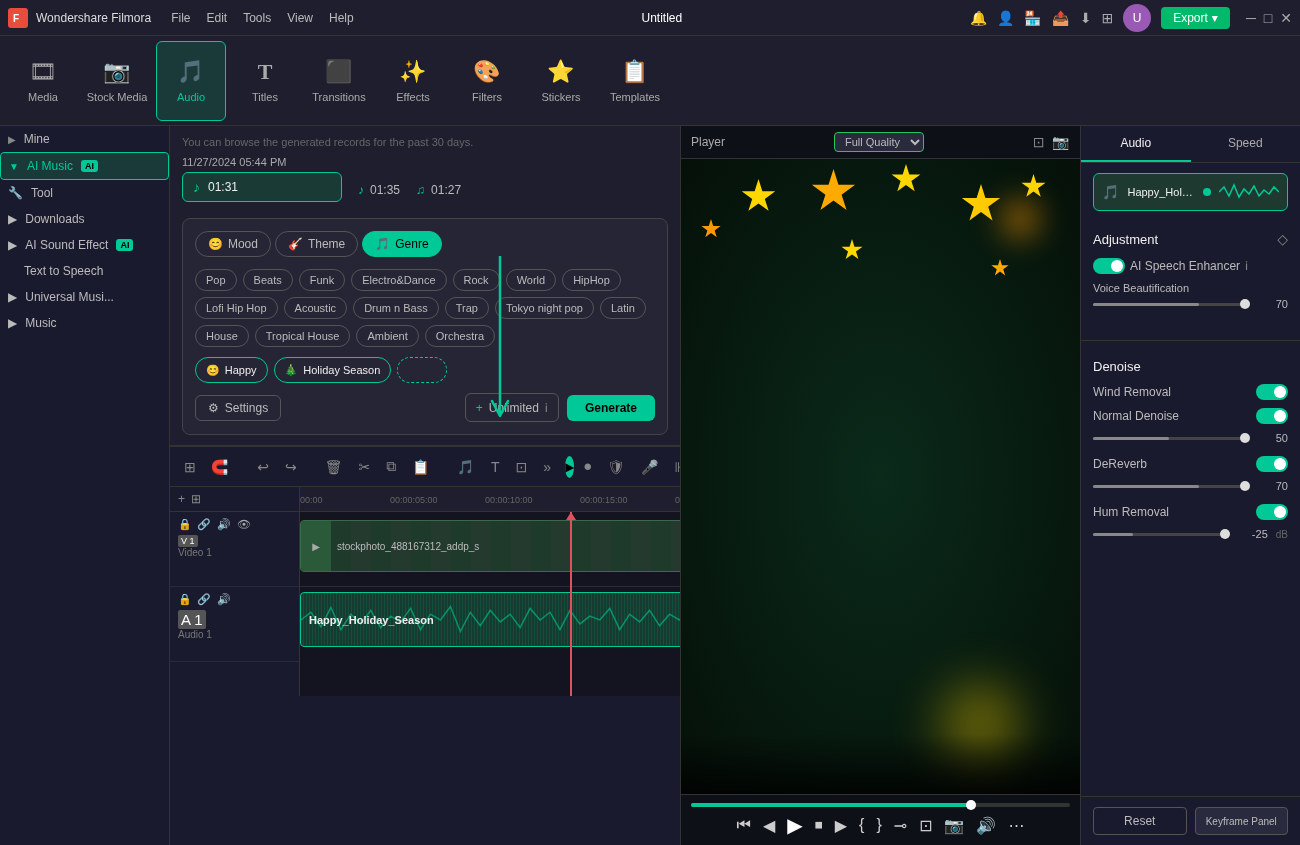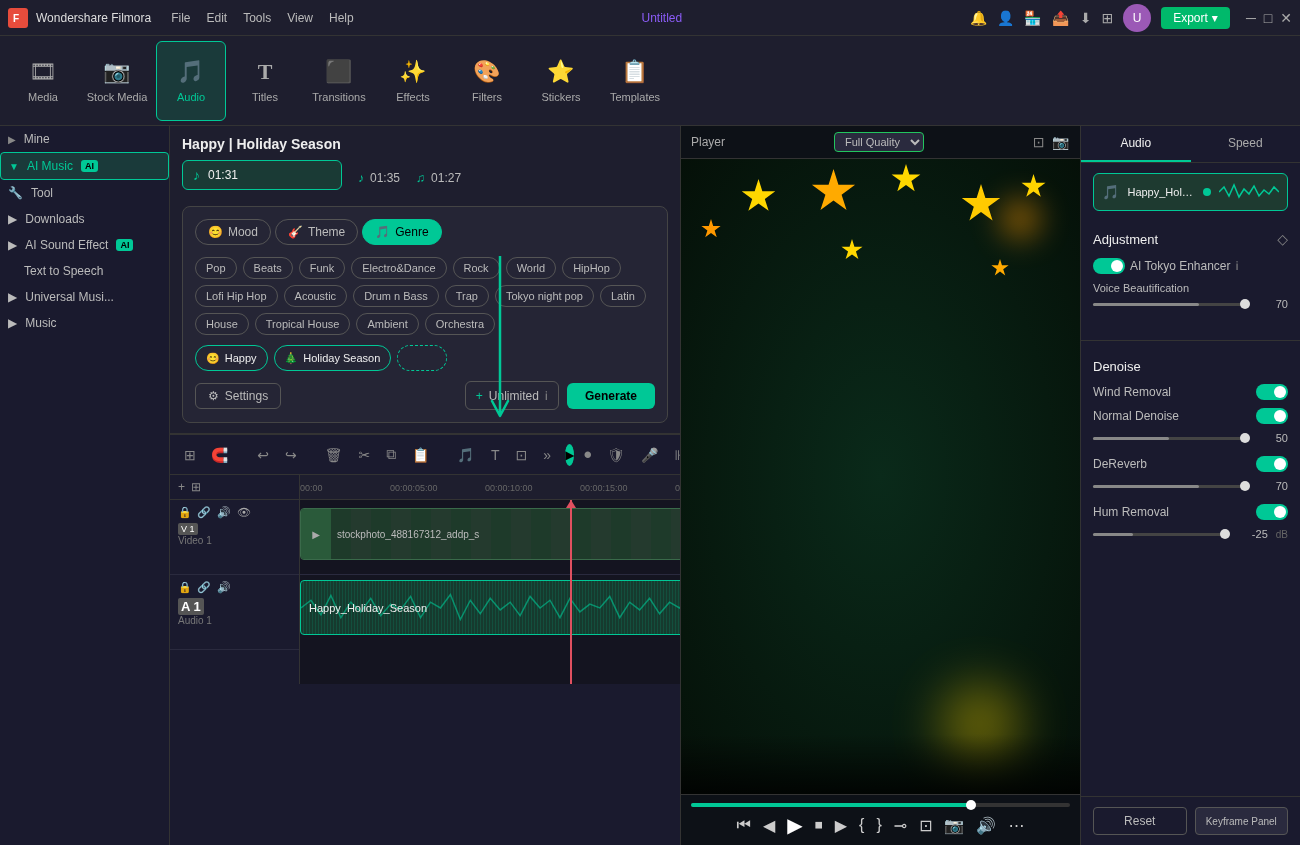--- a/index.html
+++ b/index.html
@@ -5,21 +5,21 @@
     * { box-sizing: border-box; margin: 0; padding: 0; }
     body { background: #1a1a2e; color: #ccc; font-family: 'Segoe UI', sans-serif; font-size: 12px; width: 1300px; height: 845px; overflow: hidden; display: flex; flex-direction: column; }
 
     
     #titlebar { background: #1e1e2e; height: 36px; display: flex; align-items: center; padding: 0 8px; gap: 8px; border-bottom: 1px solid #333; flex-shrink: 0; }
     #titlebar .logo { width: 20px; height: 20px; background: #e74c3c; border-radius: 3px; display: flex; align-items: center; justify-content: center; color: white; font-size: 10px; font-weight: bold; }
     #titlebar .app-name { color: #ddd; font-size: 12px; font-weight: 500; }
     #titlebar .menu-items { display: flex; gap: 16px; margin-left: 12px; }
     #titlebar .menu-item { color: #bbb; font-size: 12px; cursor: pointer; }
     #titlebar .spacer { flex: 1; }
-    #titlebar .title { color: #8b5cf6; font-size: 12px; }
+    #titlebar .title { color: #ffffff; font-size: 12px; }
     #titlebar .icons { display: flex; gap: 10px; align-items: center; }
     #titlebar .icon-btn { color: #aaa; cursor: pointer; font-size: 14px; }
     #titlebar .export-btn { background: #00b96b; color: white; border: none; border-radius: 4px; padding: 4px 12px; font-size: 12px; cursor: pointer; display: flex; align-items: center; gap: 4px; }
     #titlebar .win-btns { display: flex; gap: 8px; margin-left: 8px; }
     #titlebar .win-btn { color: #aaa; cursor: pointer; font-size: 14px; }
 
     
     #toolbar { background: #1e1e2e; height: 90px; display: flex; align-items: center; padding: 0 8px; gap: 4px; border-bottom: 1px solid #333; flex-shrink: 0; }
     .toolbar-item { display: flex; flex-direction: column; align-items: center; justify-content: center; width: 70px; height: 80px; cursor: pointer; border-radius: 6px; color: #aaa; gap: 6px; }
     .toolbar-item.active { background: #1a3a3a; border: 1.5px solid #00c896; color: #00c896; }
@@ -249,21 +249,22 @@
       <span>Universal Musi...</span>
     </div>
     <div class="panel-item">
       <span>▶</span>
       <span>Music</span>
     </div>
   </div>
 
   <div id="center-top">
     <div id="ai-music-panel">
-      <div class="session-title">Happy | Holiday Season</div>
+      <div class="hint-text">You can browse the generated records for the past 30 days.</div>
+      <div class="session-header">11/27/2024 05:44 PM</div>
       <div class="duration-row">
         <div class="track-item">
           <span class="t-icon2 music-note-icon">♪</span>
           <span class="track-time">01:31</span>
         </div>
         <div class="dur-item">
           <span class="dur-icon">♪</span>
           <span>01:35</span>
         </div>
         <div class="dur-item">
@@ -393,21 +394,21 @@
             <div class="track-name">Video 1</div>
           </div>
 
           <div class="track-label" style="height:75px;">
             <div class="track-label-top">
               <span style="color:#aaa;font-size:11px;">🔒</span>
               <span style="color:#aaa;font-size:11px;">🔗</span>
               <span style="color:#aaa;font-size:11px;">🔊</span>
             </div>
             <div class="track-label-icons">
-              <span style="background:#555;color:white;font-size:13px;padding:1px 3px;border-radius:2px;font-weight:bold;">A 1</span>
+              <span style="background:#555;color:white;font-size:15px;padding:1px 3px;border-radius:2px;">A 1</span>
             </div>
             <div class="track-name">Audio 1</div>
           </div>
         </div>
 
         <div class="timeline-content">
 
           <div class="ruler-container" style="position:relative;height:25px;">
             <span class="ruler-label" style="left:0px;">00:00</span>
             <span class="ruler-label" style="left:90px;">00:00:05:00</span>
@@ -429,21 +430,21 @@
                 <div style="width:30px;height:100%;background:#2a5a3a;display:flex;align-items:center;justify-content:center;flex-shrink:0;">
                   <span style="color:#aaa;font-size:10px;">▶</span>
                 </div>
                 <div style="flex:1;height:100%;background:repeating-linear-gradient(90deg,#1e3a2a 0,#1e3a2a 20px,#243a2e 20px,#243a2e 40px);display:flex;align-items:center;padding:12px 6px;">
                   <span style="color:#bbb;font-size:10px;white-space:nowrap;">stockphoto_488167312_addp_s</span>
                 </div>
               </div>
 
             </div>
 
-            <div class="audio-track" style="height:75px;position:relative;">
+            <div class="audio-track" style="height:75px;position:relative;font-weight:bold;">
               <div style="position:absolute;left:0;top:5px;width:500px;height:55px;border-radius:4px;background:#163a2e;border:1.5px solid #00c896;overflow:hidden;">
                 <div style="width:100%;height:100%;position:relative;display:flex;align-items:center;padding:0 8px;">
                   <div style="position:absolute;top:0;left:0;right:0;bottom:0;background:repeating-linear-gradient(90deg,transparent 0,transparent 2px,rgba(0,200,150,0.15) 2px,rgba(0,200,150,0.15) 3px);"></div>
 
                   <svg style="position:absolute;top:0;left:0;width:100%;height:100%;opacity:0.6;" viewBox="0 0 500 55" preserveAspectRatio="none">
                     <polyline points="0,28 10,20 20,35 30,15 40,38 50,22 60,32 70,18 80,36 90,24 100,30 110,16 120,38 130,22 140,28 150,14 160,40 170,20 180,34 190,18 200,30 210,22 220,36 230,16 240,28 250,20 260,38 270,18 280,32 290,24 300,28 310,16 320,38 330,22 340,30 350,18 360,34 370,22 380,28 390,16 400,36 410,24 420,30 430,18 440,34 450,22 460,28 470,14 480,38 490,24 500,28" fill="none" stroke="#00c896" stroke-width="1.5"></polyline>
                   </svg>
                   <span style="color:#eee;font-size:11px;position:relative;z-index:2;">Happy_Holiday_Season</span>
                 </div>
               </div>
@@ -529,21 +530,21 @@
     </div>
 
     <div class="right-section">
       <div class="right-section-header">
         <span class="right-section-title">Adjustment</span>
         <span class="diamond-icon">◇</span>
       </div>
       <div class="toggle-row">
         <div class="toggle-label">
           <div class="toggle on"></div>
-          <span>AI Tokyo Enhancer</span>
+          <span>AI Speech Enhancer</span>
           <span class="info-icon">ℹ</span>
         </div>
       </div>
 
 
       <div class="slider-row">
         <div class="slider-label">Voice Beautification</div>
         <div class="slider-container">
           <div class="slider-track">
             <div class="slider-fill" style="width:70%;">

